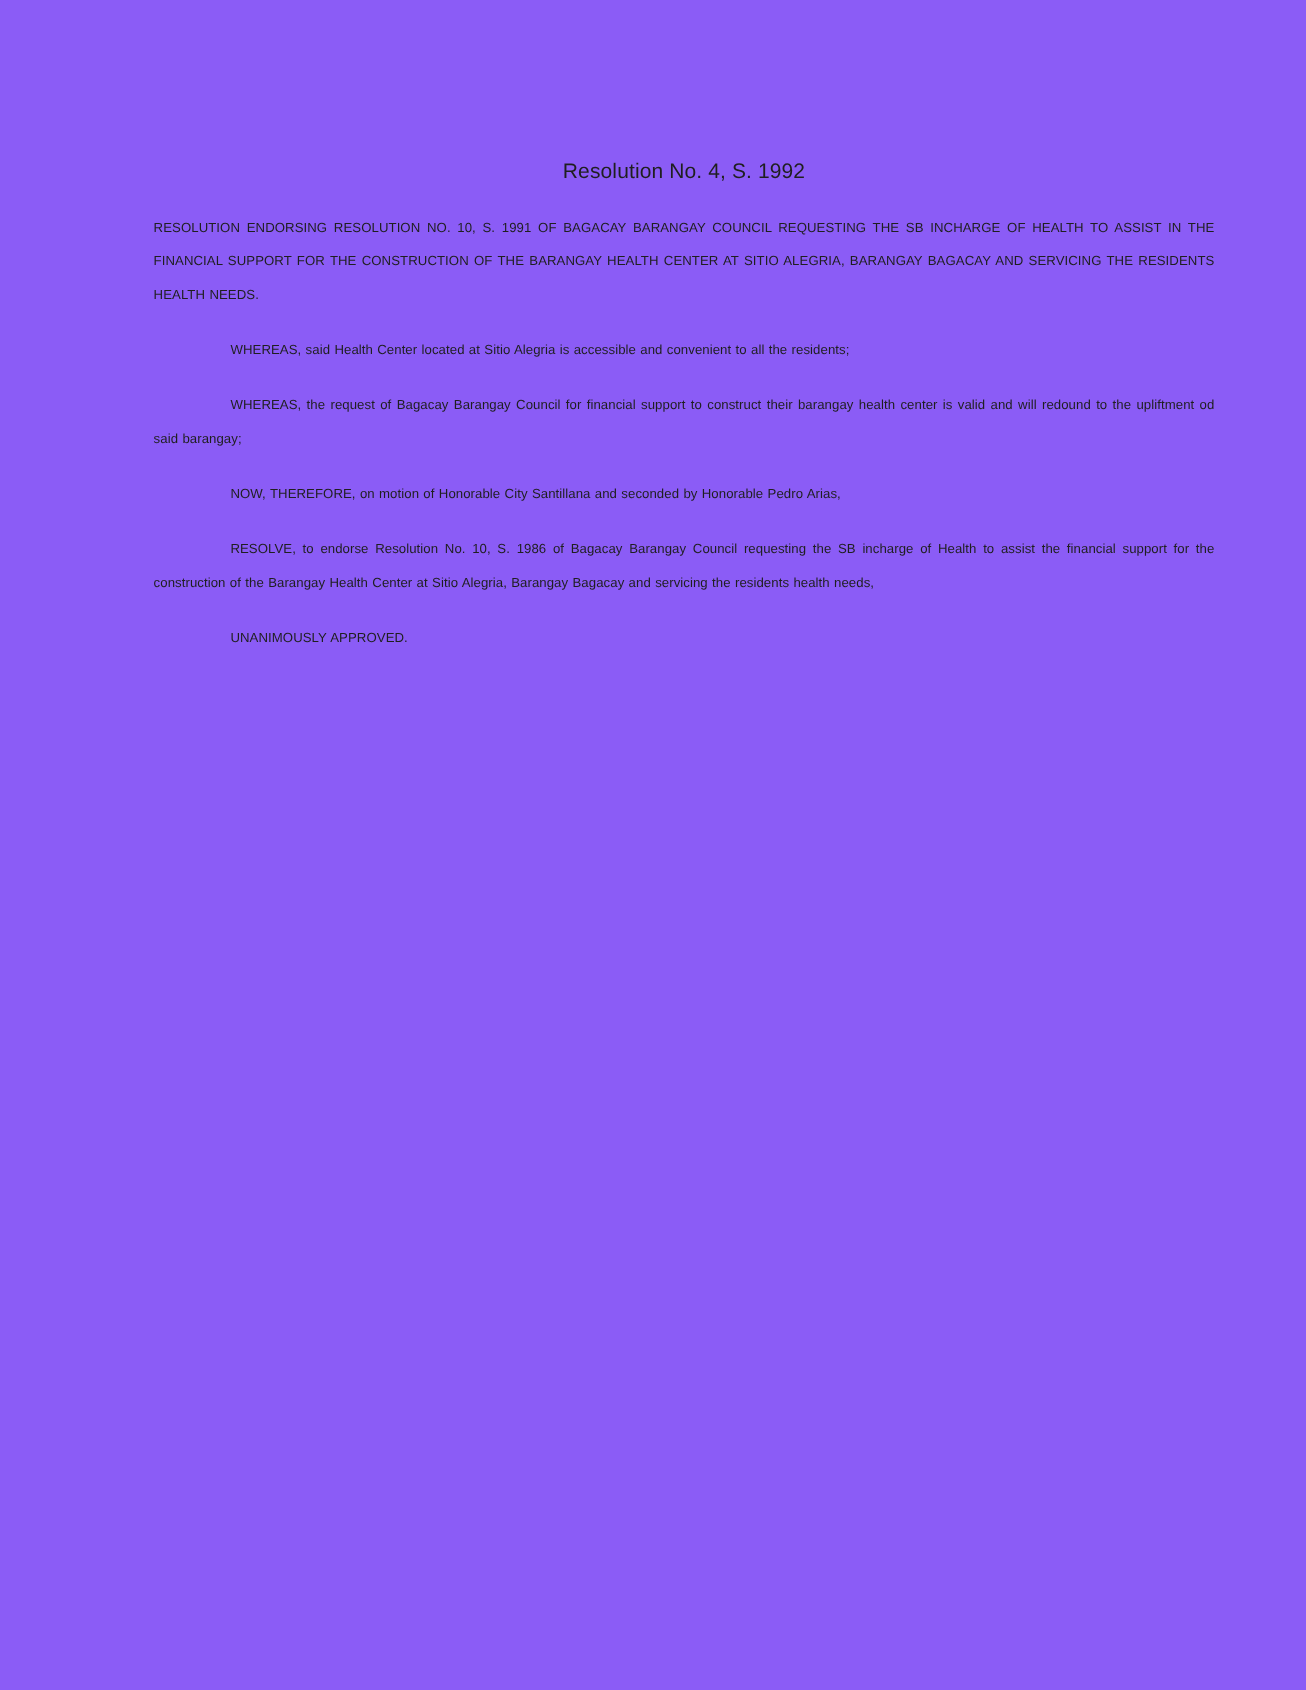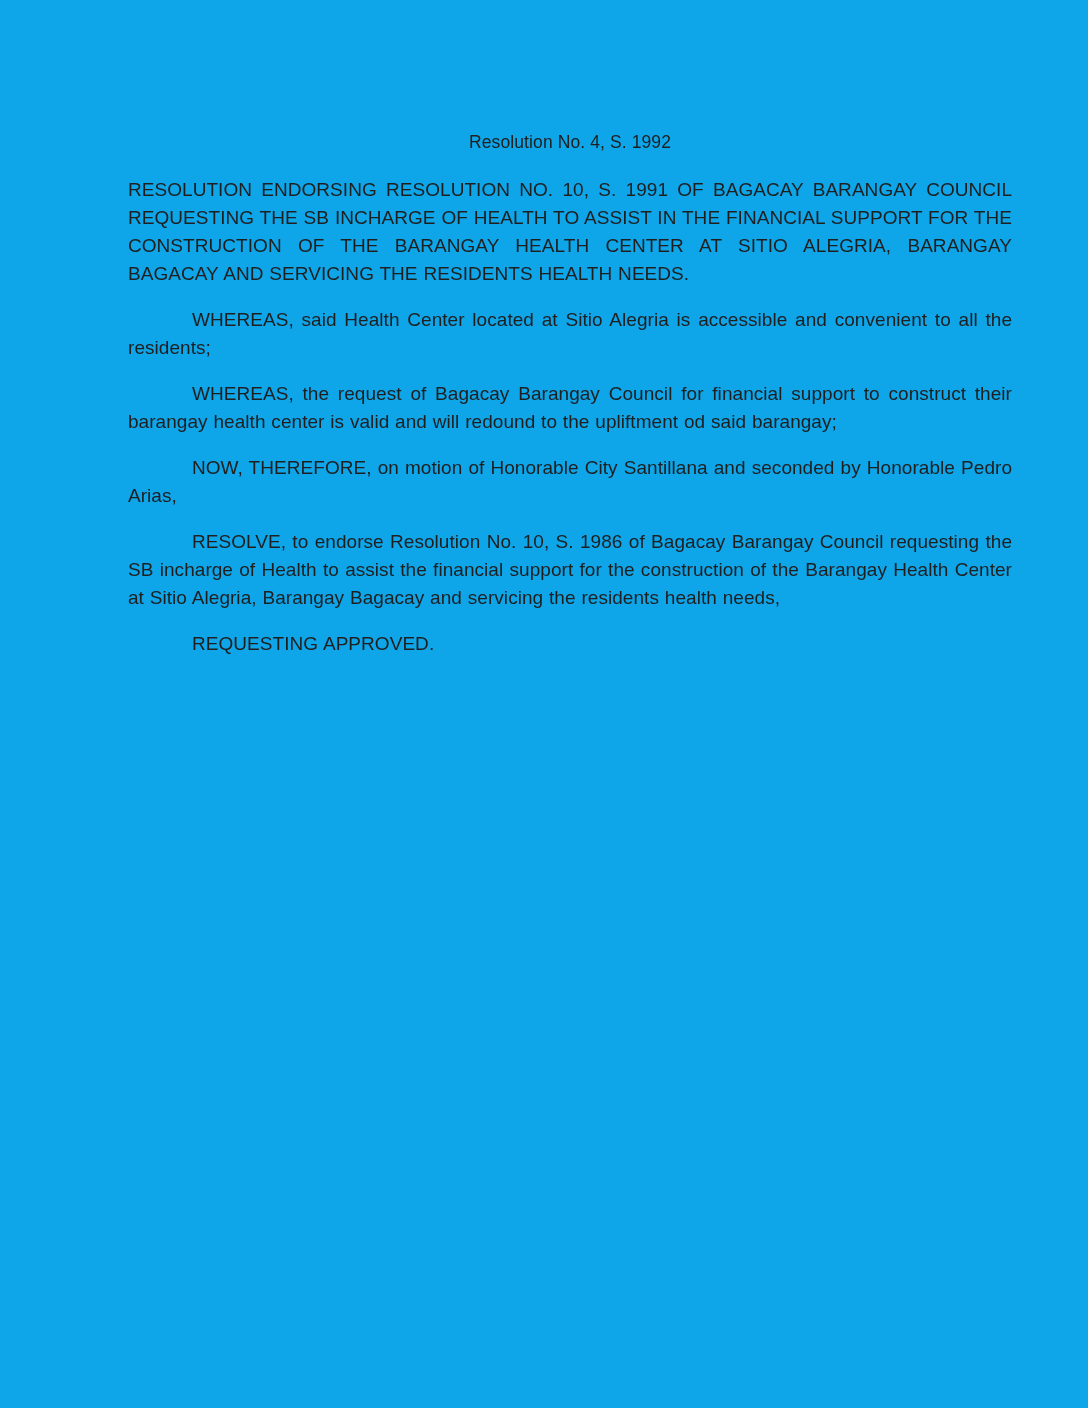--- a/index.html
+++ b/index.html
@@ -5,37 +5,37 @@
   html, body {
     margin: 0;
     padding: 0;
     background: #ffffff;
   }
   .page {
     position: relative;
     width: 1088px;
     height: 1408px;
     margin: 0 auto;
-    background: #0ea5e9;
+    background: #8b5cf6;
     box-sizing: border-box;
     padding: 128px 76px 0 128px;
     font-family: "Liberation Sans", sans-serif;
     color: #1f1f1f;
     overflow: hidden;
   }
   .doc-title {
     font-size: 17.5px;
     font-weight: normal;
     line-height: 28px;
     text-align: center;
     margin: 0 0 20px 0;
     letter-spacing: 0.1px;
   }
   .para {
-    font-size: 19px;
+    font-size: 11px;
     line-height: 28px;
     text-align: justify;
     margin: 0 0 18px 0;
     letter-spacing: 0.05px;
     word-spacing: 0.5px;
   }
   .para.indent {
     text-indent: 64px;
   }
   .para.no-indent {
@@ -53,14 +53,14 @@
 
   <p class="para indent">WHEREAS, said Health Center located at Sitio Alegria is accessible and convenient to all the residents;</p>
 
   <p class="para indent">WHEREAS, the request of Bagacay Barangay Council for financial support to construct their barangay health center is valid and will redound to the upliftment od said barangay;</p>
 
   <p class="para indent">NOW, THEREFORE, on motion of Honorable City Santillana and seconded by Honorable Pedro Arias,</p>
 
   <p class="para indent">RESOLVE, to endorse Resolution No. 10, S. 1986 of Bagacay Barangay Council requesting the SB incharge of Health to assist the financial support for the construction of the Barangay Health Center at Sitio Alegria, Barangay Bagacay and servicing the residents health needs,</p>
 
 
-  <p class="para indent">REQUESTING APPROVED.</p>
+  <p class="para indent">UNANIMOUSLY APPROVED.</p>
 </div>
 
 </body></html>

